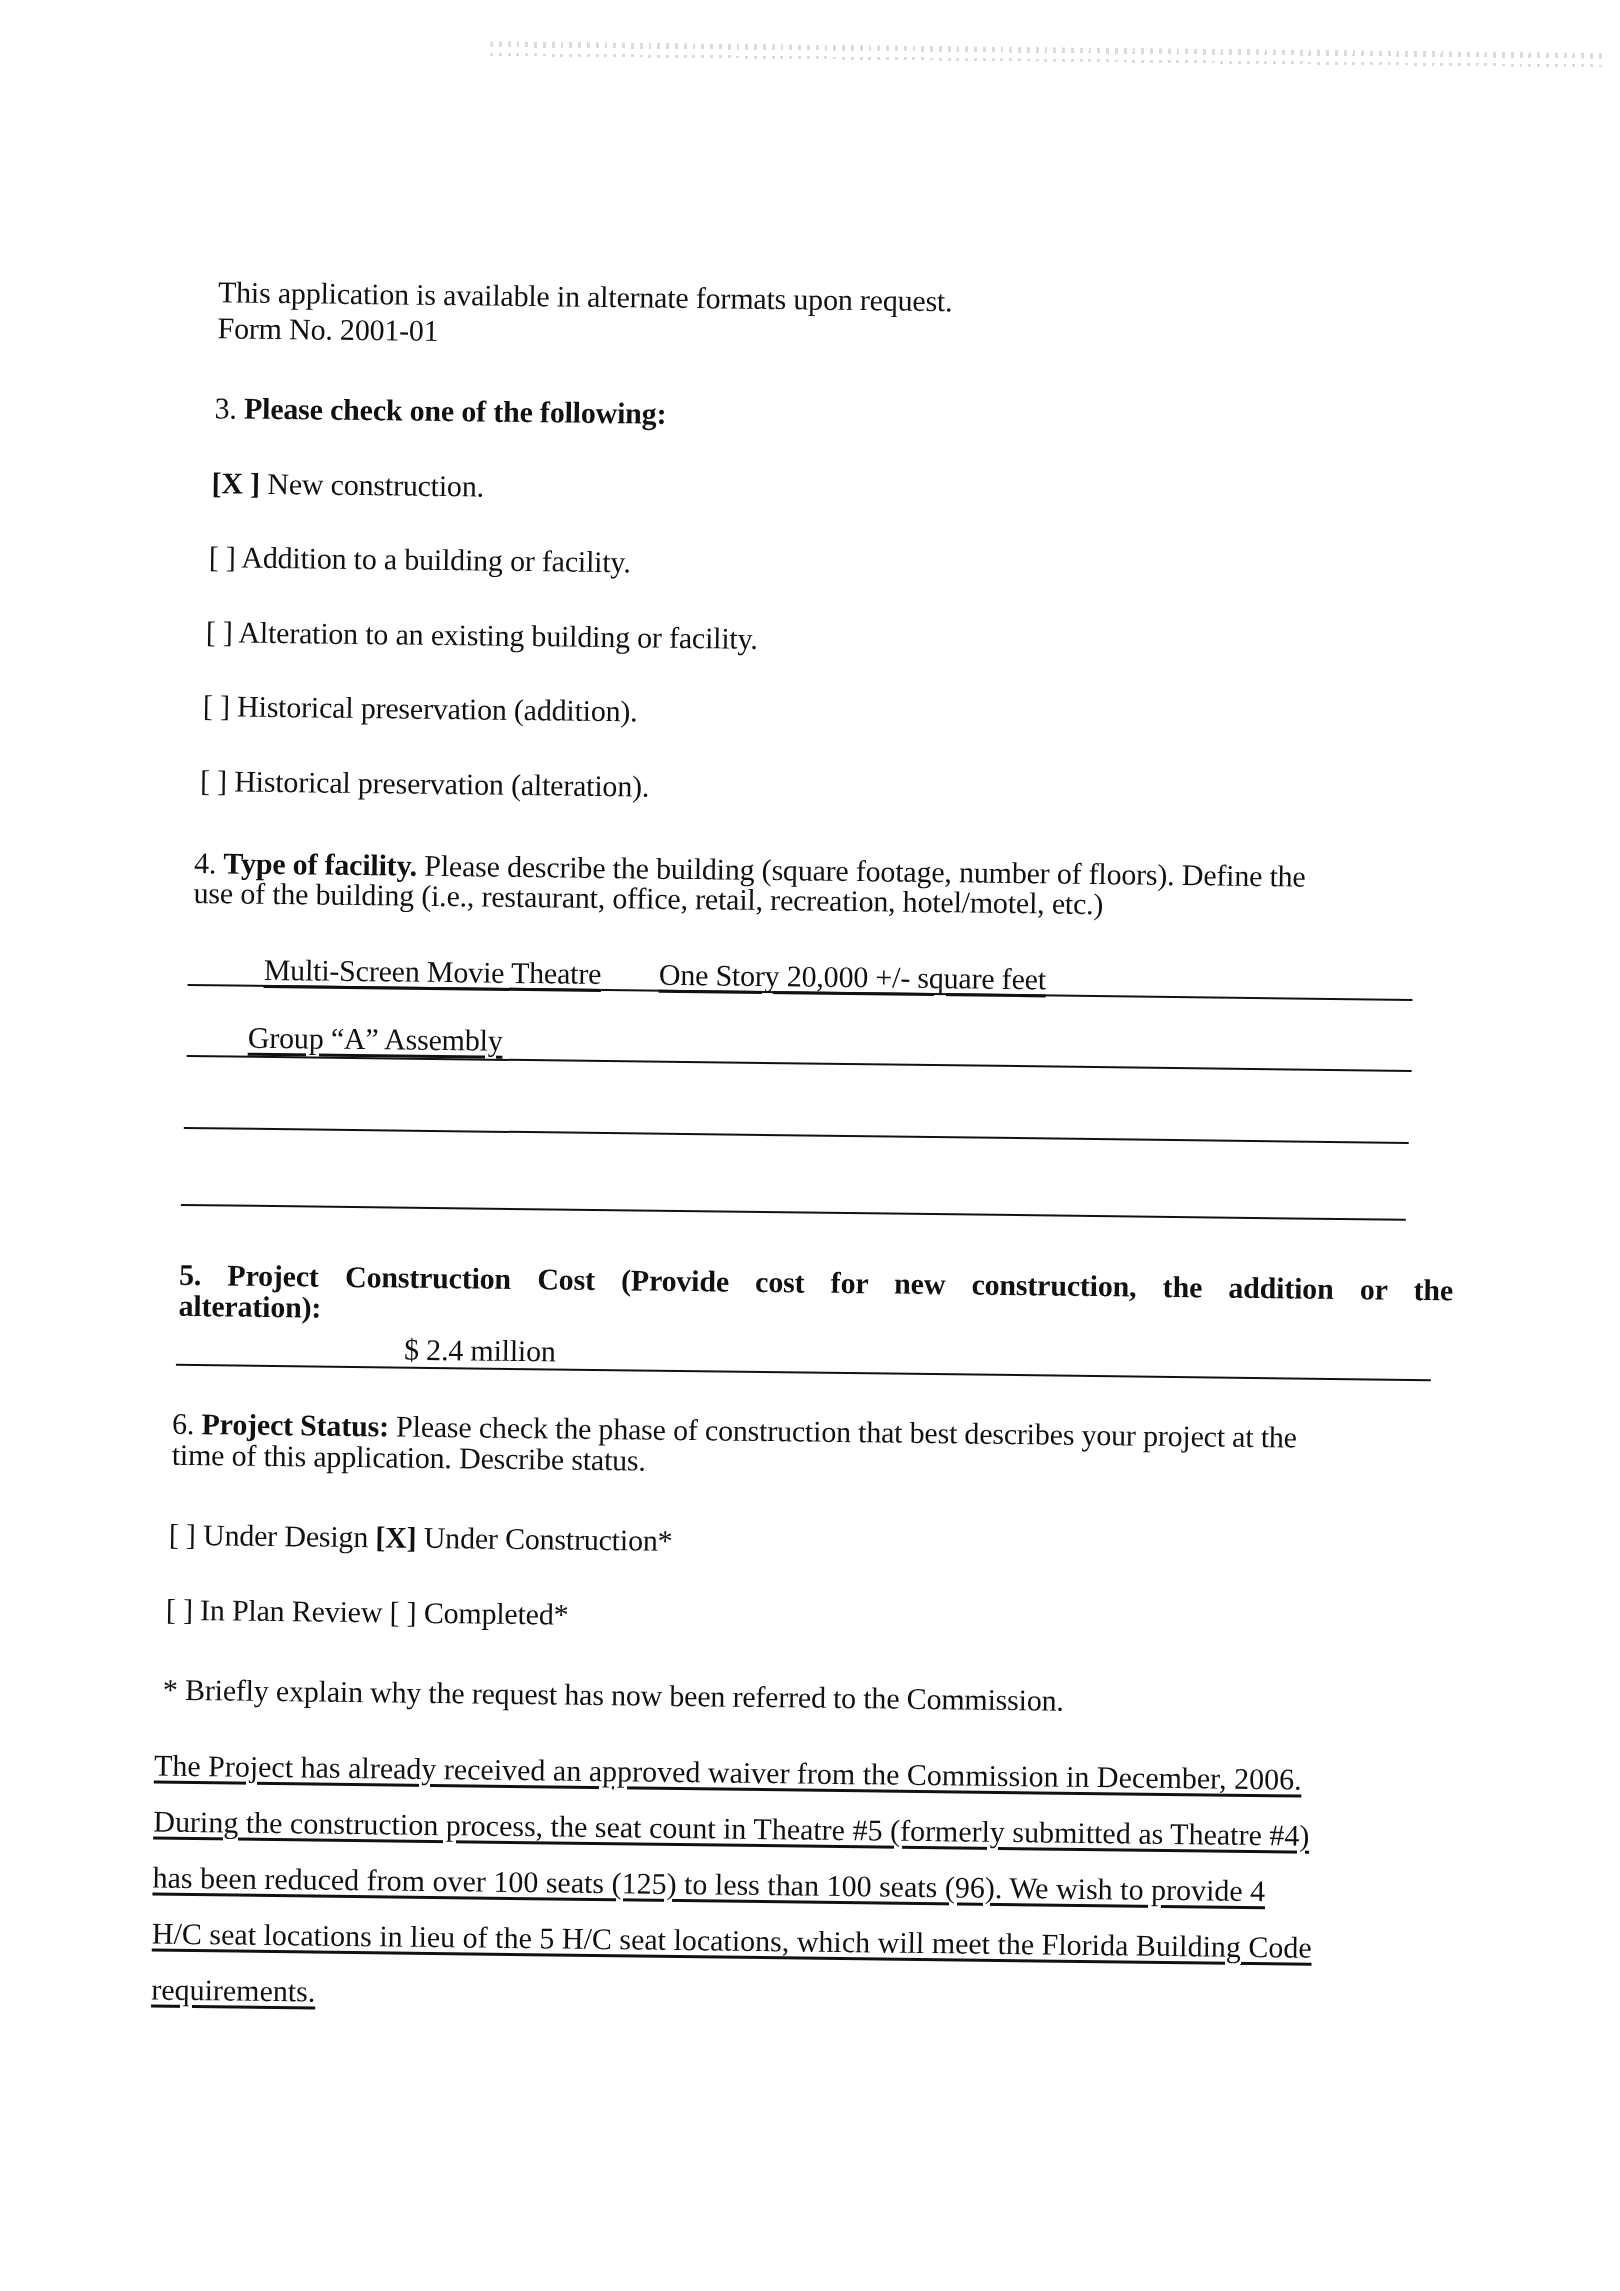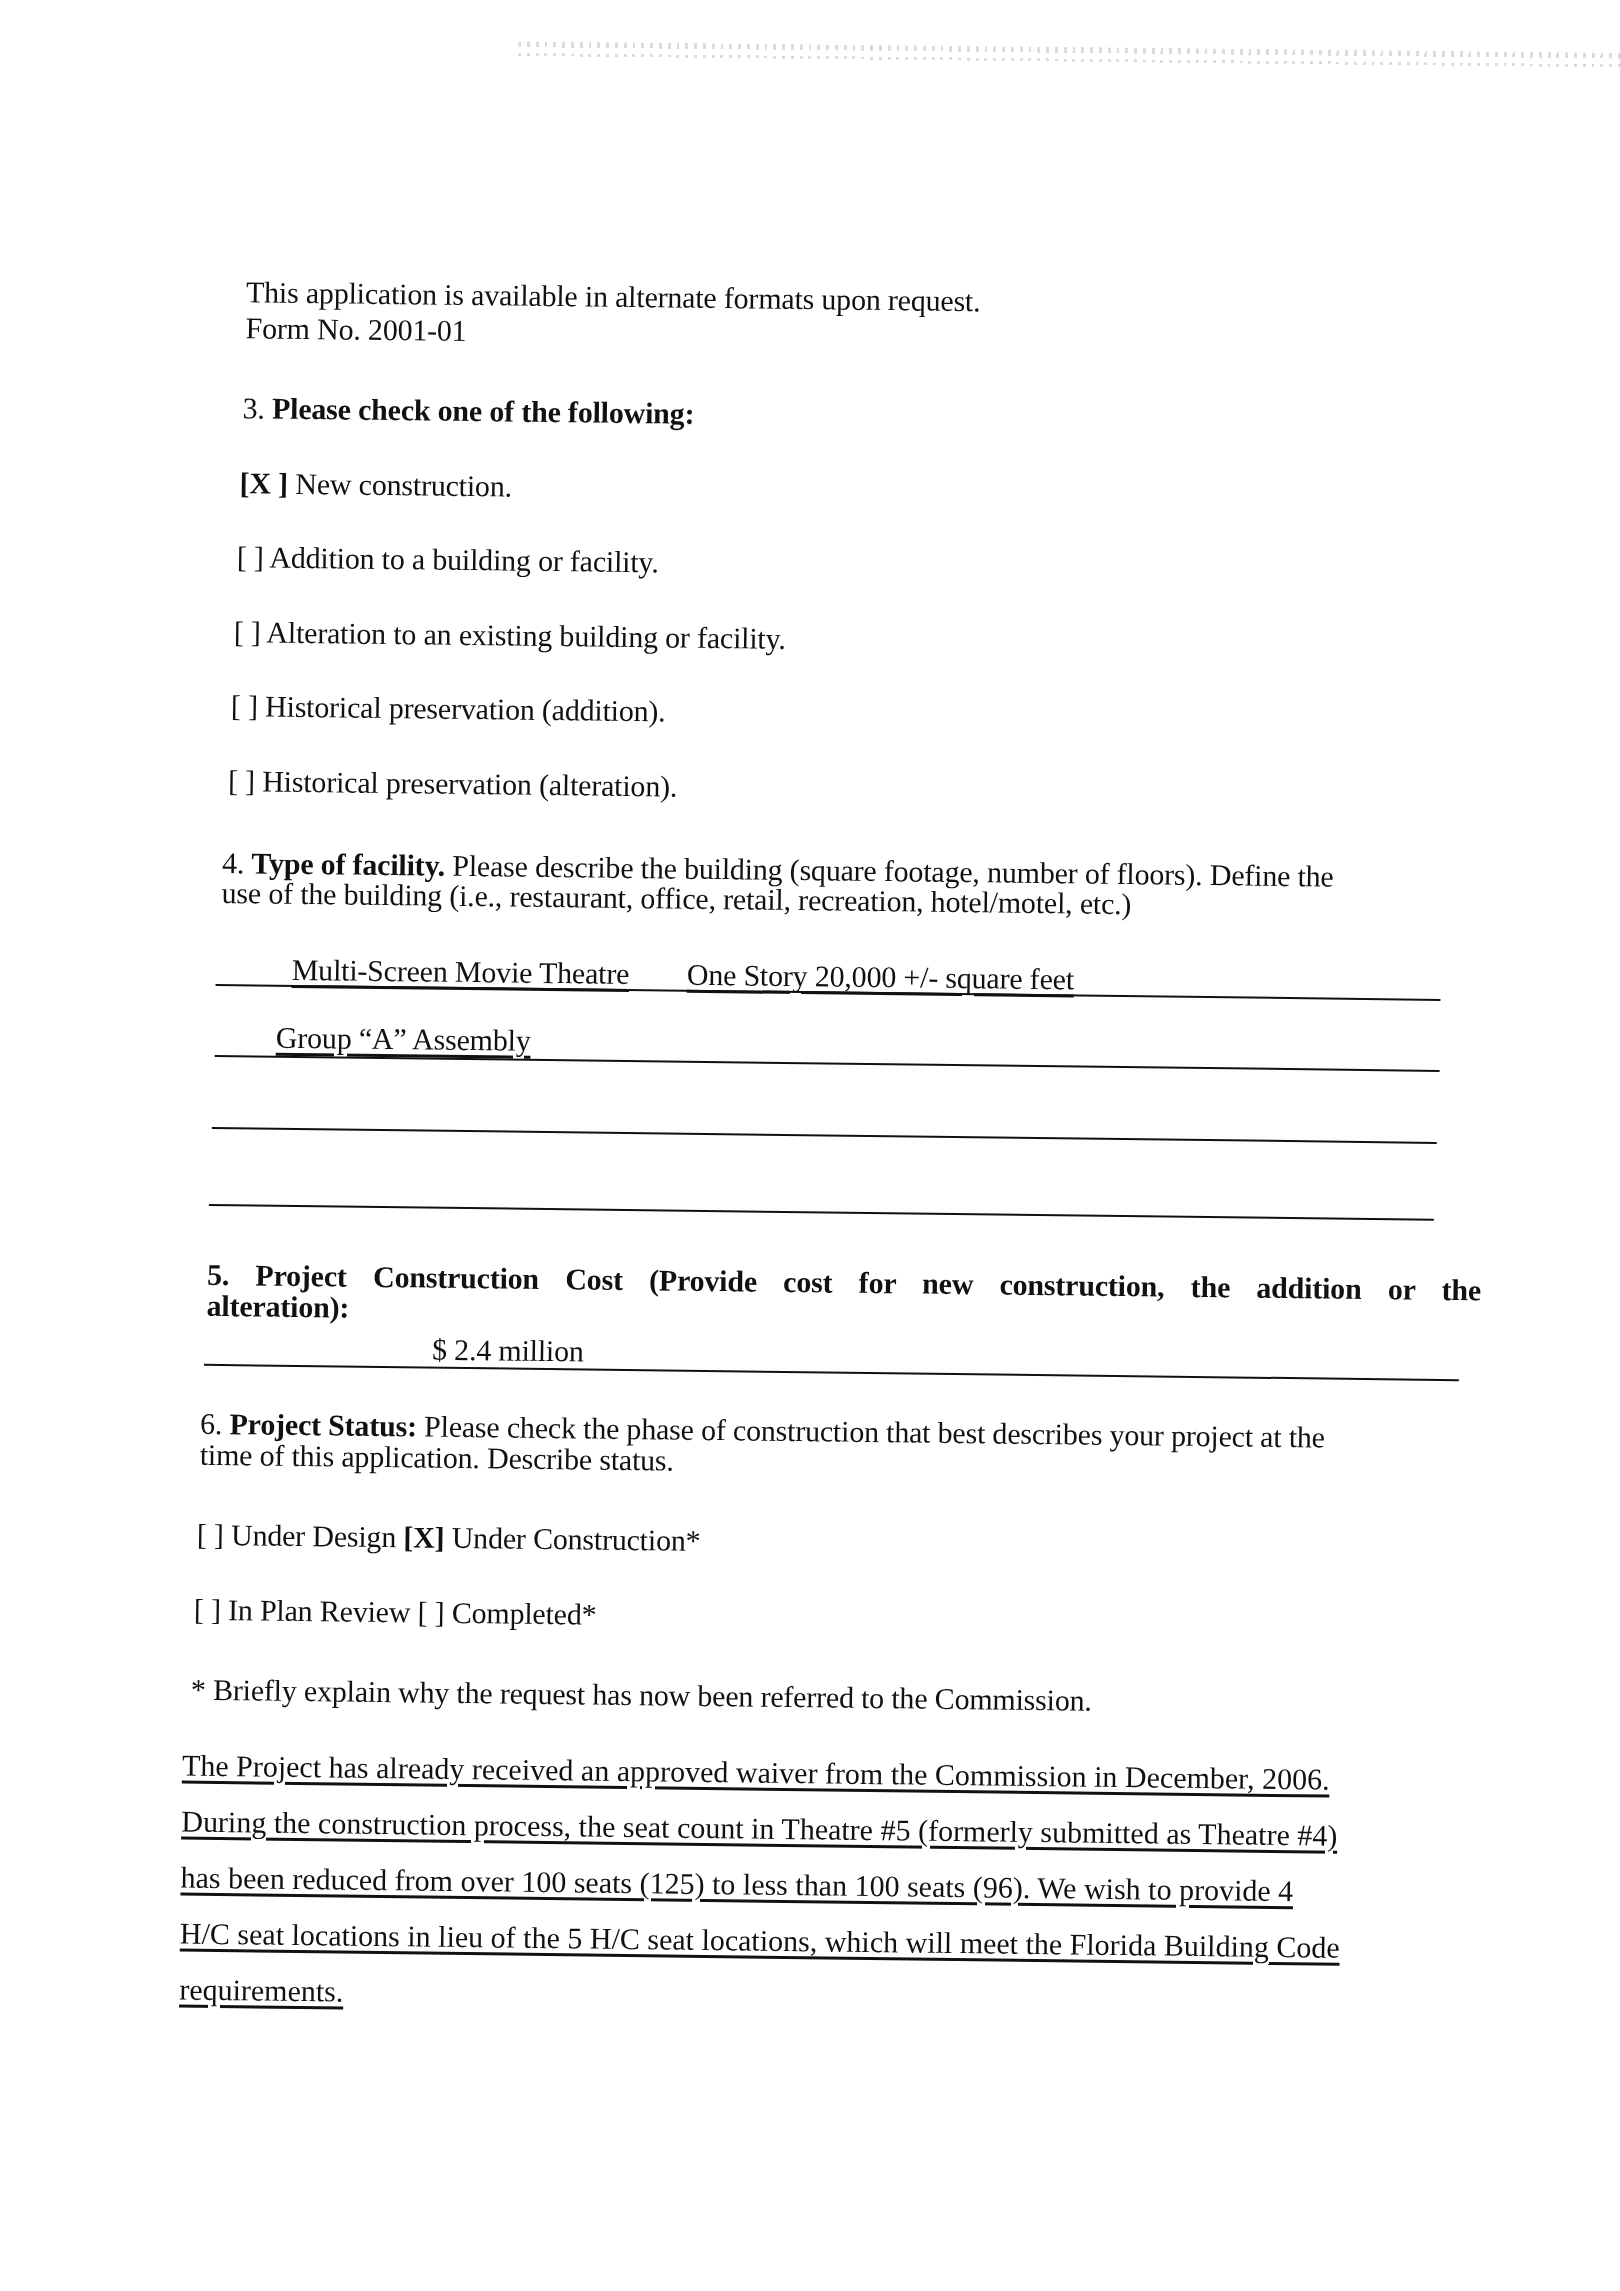--- a/index.html
+++ b/index.html
@@ -1,21 +1,21 @@
 <!DOCTYPE html>
 <html><head>
 <meta charset="utf-8">
 <style>
   html, body { margin: 0; padding: 0; background: #ffffff; }
   body {
     width: 1620px; height: 2292px; position: relative; overflow: hidden;
     font-family: "Liberation Serif", "DejaVu Serif", serif;
     color: #111111;
   }
-  .page { position: absolute; inset: 0; margin-left: 28px; }
+  .page { position: absolute; inset: 0; }
   .scan-noise {
     position: absolute; left: 490px; top: 47px; width: 1117px; height: 29px;
     background:
       repeating-linear-gradient(90deg, rgba(0,0,0,0.28) 0 2.9px, transparent 2.9px 8.8px);
     -webkit-mask: linear-gradient(180deg, #000 0 5.9px, transparent 5.9px 11.8px, #000 11.8px 14.7px, transparent 14.7px);
     mask: linear-gradient(180deg, #000 0 5.9px, transparent 5.9px 11.8px, #000 11.8px 14.7px, transparent 14.7px);
     opacity: 0.5; transform: rotate(0.6deg);
   }
   .skew { position: absolute; left: 0; top: 0; width: 100%; height: 100%; transform-origin: 196px 294px; transform: rotate(0.7deg); }
   .line { position: absolute; font-size: 30px; line-height: 35px; white-space: nowrap; letter-spacing: -0.2px; }

